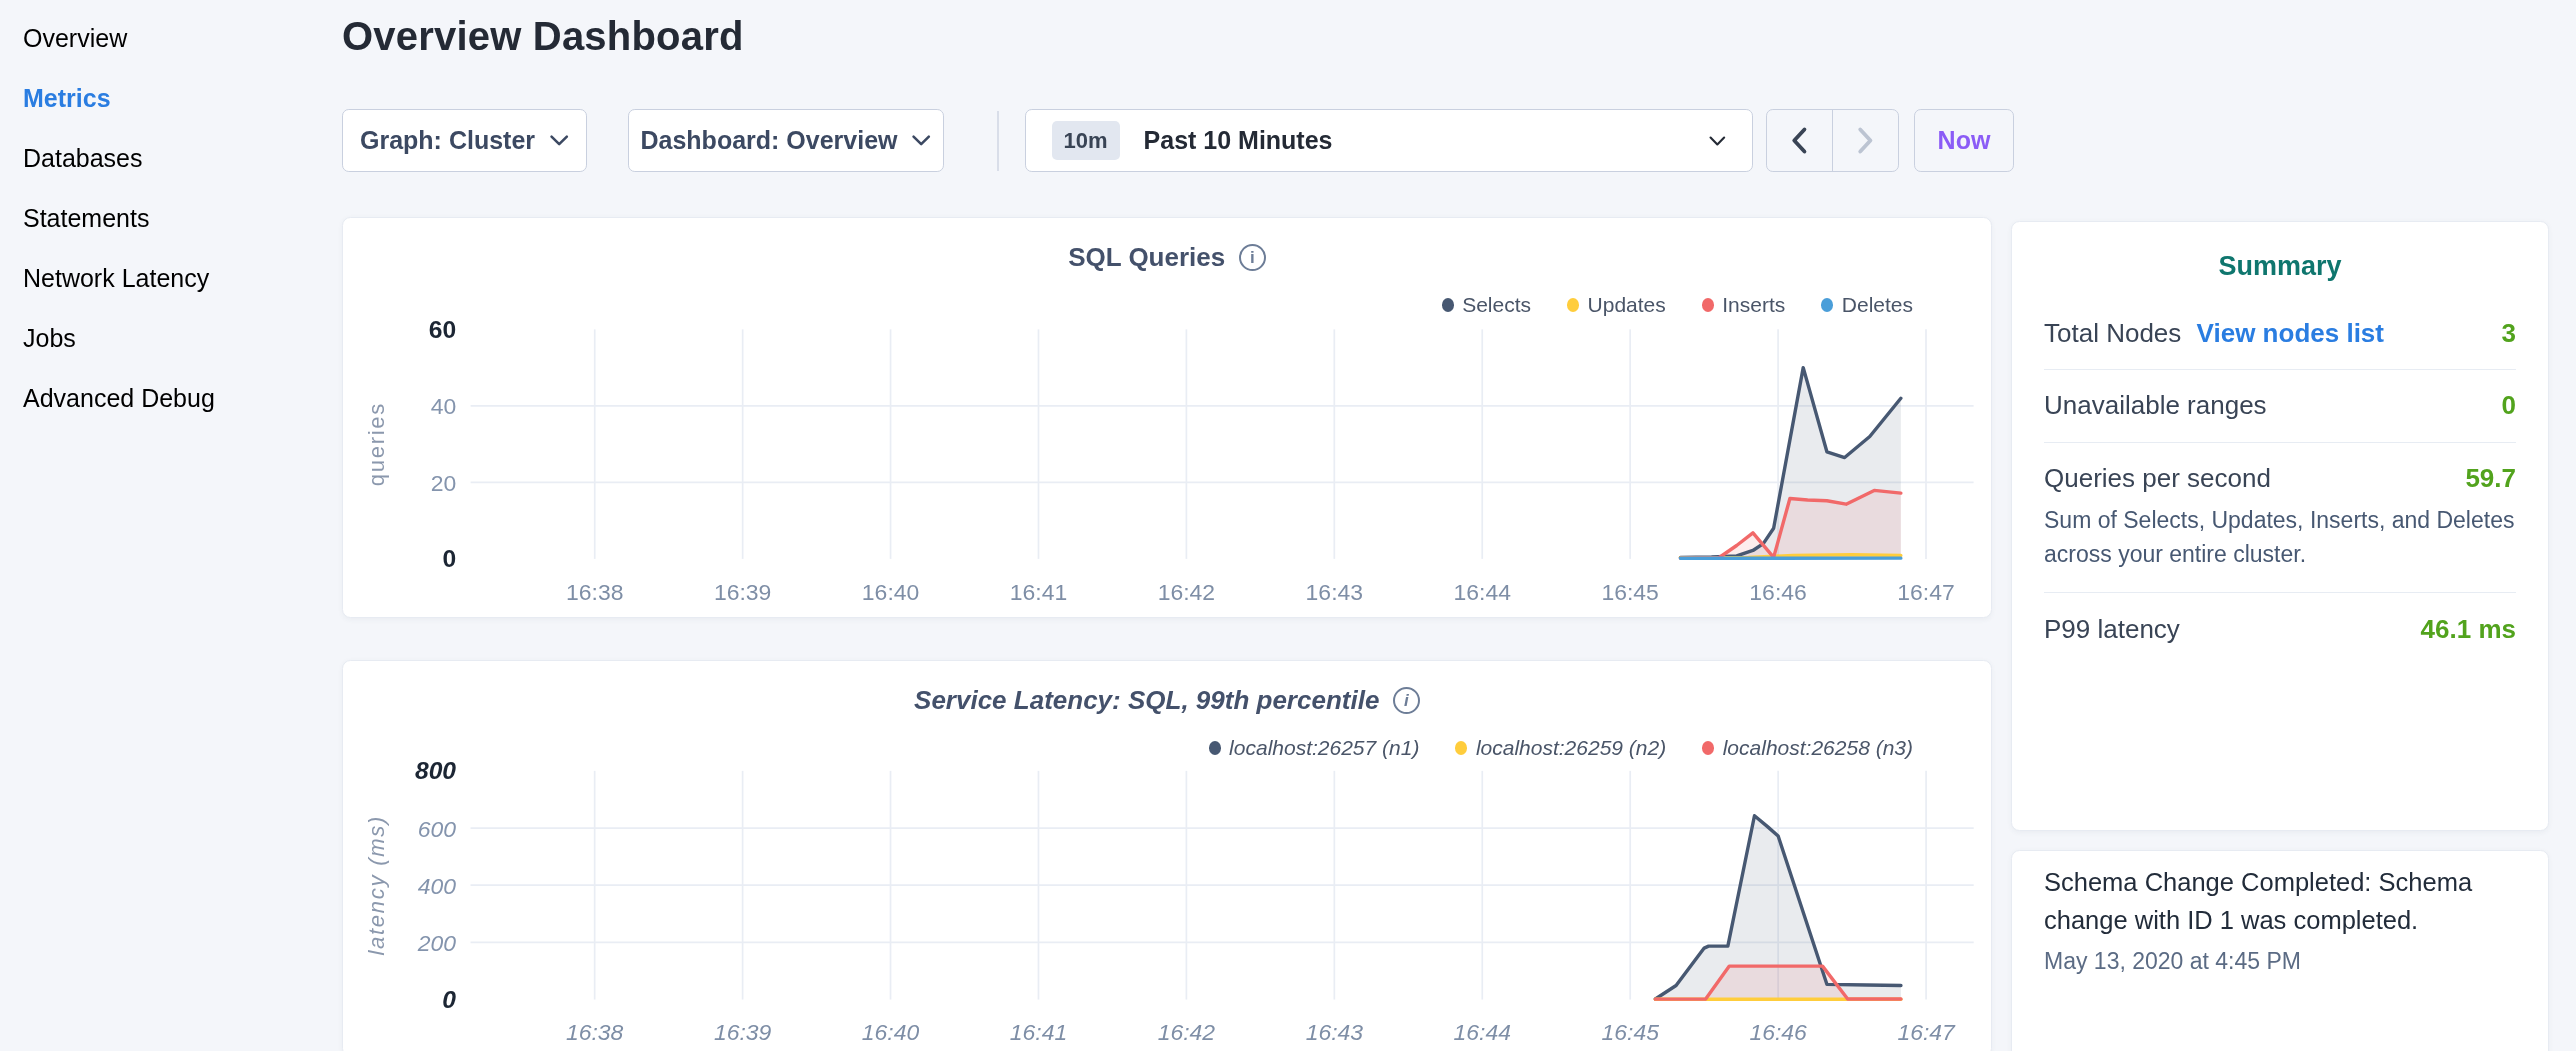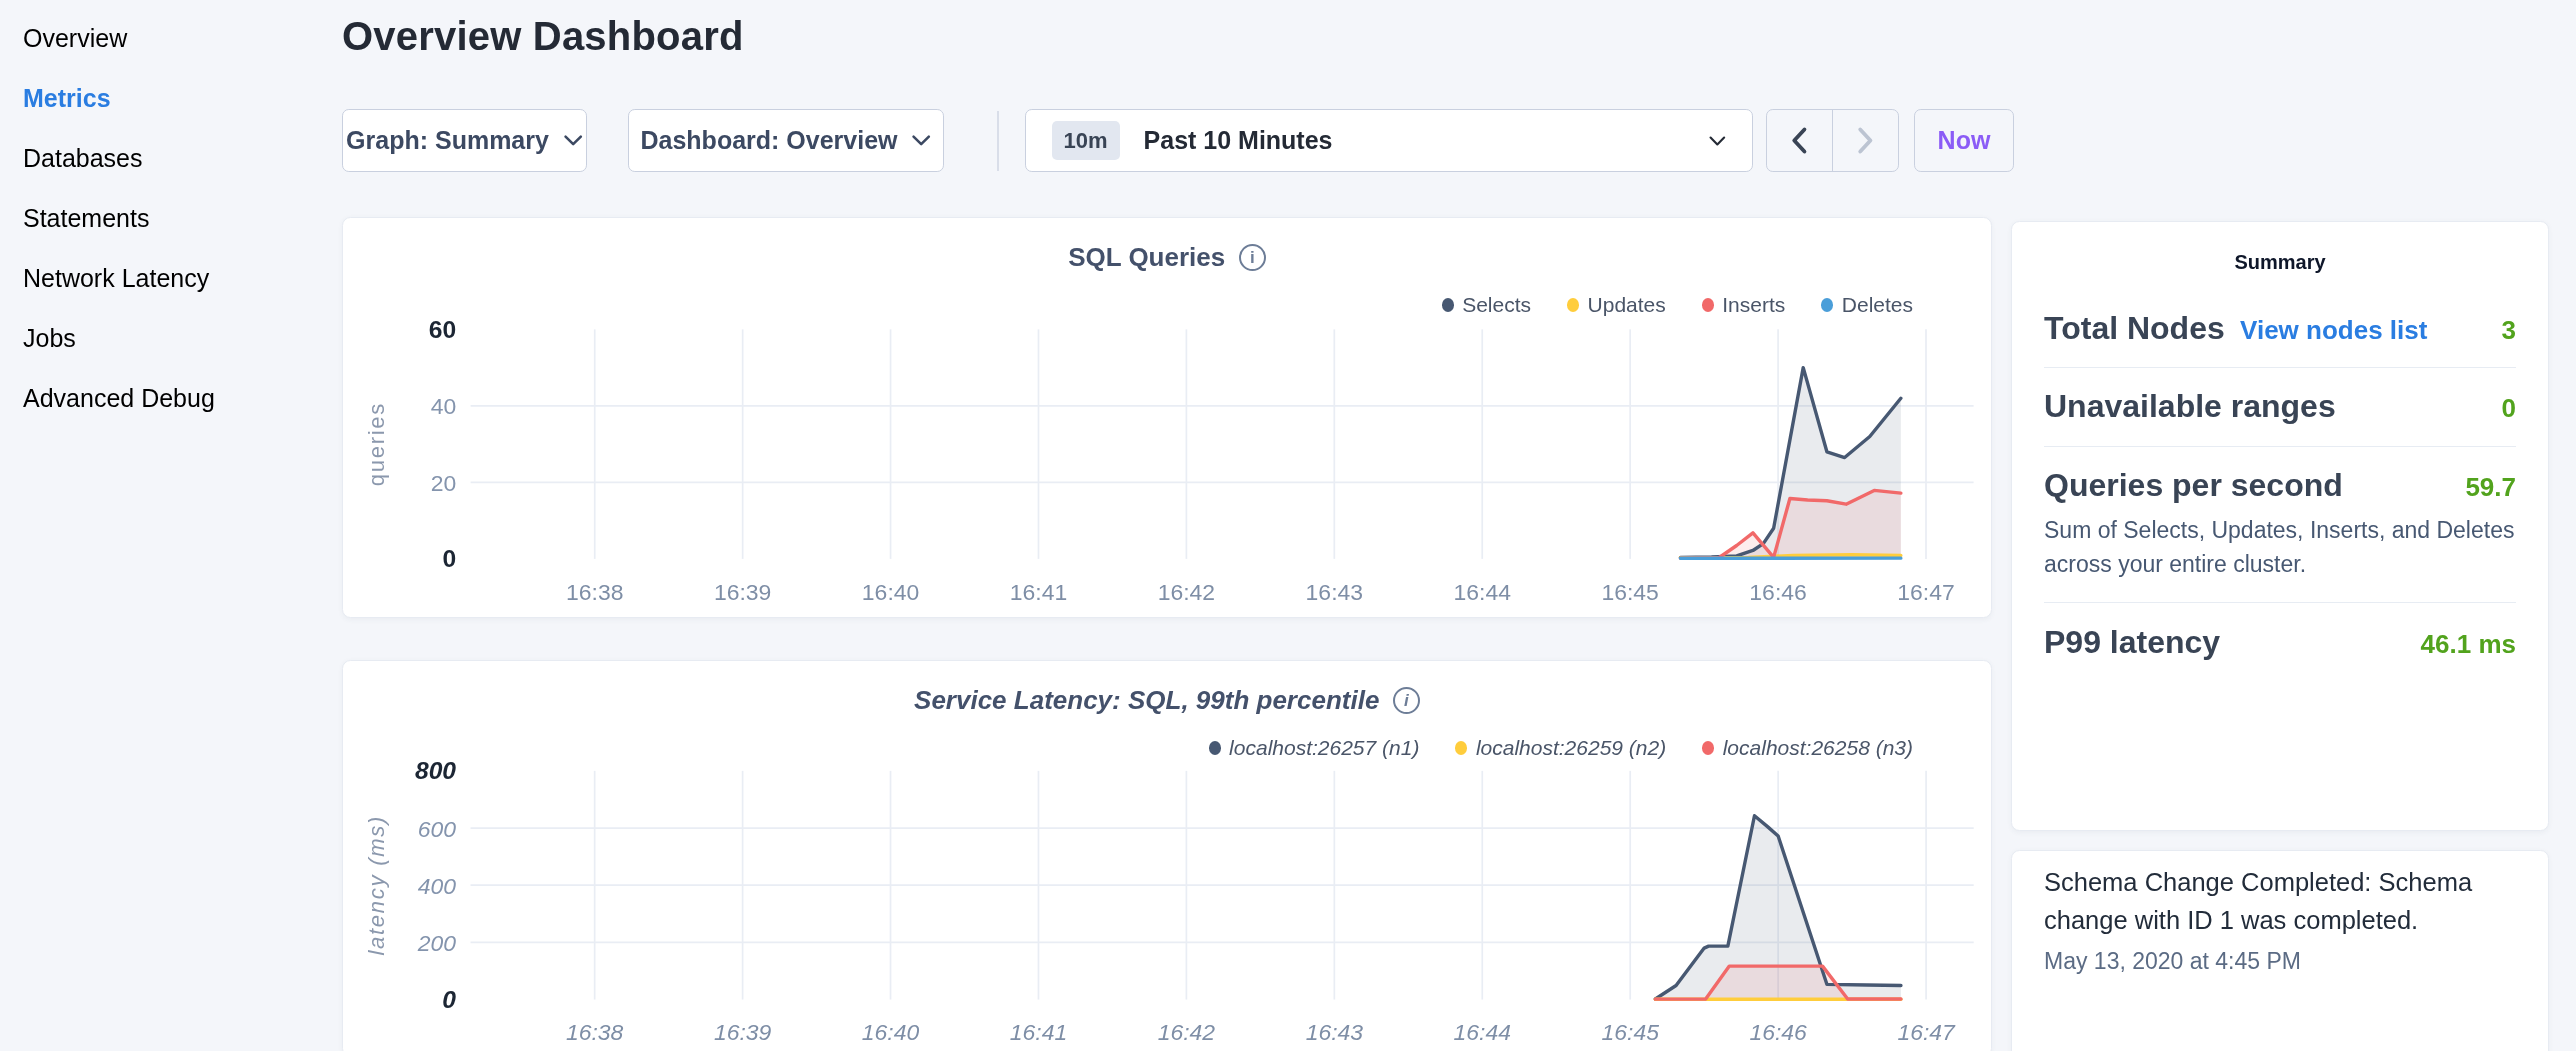--- a/index.html
+++ b/index.html
@@ -55,26 +55,26 @@
                display:flex; align-items:center; justify-content:center;
                font-size:17px; font-weight:600; color:#6d7d97; cursor:pointer; }
   .info-icon::after { content:"i"; }
   .legend { position:absolute; top:75px; right:78px; display:flex; gap:36px; z-index:2; }
   .legend-item { display:flex; align-items:center; gap:8.5px; cursor:pointer; }
   .legend-dot { width:12px; height:13.6px; border-radius:50%; }
   .legend-label { font-size:21px; color:#4a5568; }
   .chart-svg { position:absolute; left:0; top:0; }
 
   
-  .panel-header { padding-top:29px; text-align:center; font-size:20px; font-weight:700; color:#0f172a; }
+  .panel-header { padding-top:29px; text-align:center; font-size:27px; font-weight:700; color:#0f766e; }
   .stats { padding:15.3px 32px 0 32px; }
   .stat-row { padding:20.4px 0; border-bottom:1.7px solid #e7ecf3; }
   .stat-row:last-child { border-bottom:none; }
   .stat-head { display:flex; align-items:baseline; gap:15.3px; }
-  .stat-label { font-size:32px; font-weight:700; color:#394455; }
+  .stat-label { font-size:26px; font-weight:400; color:#394455; }
   .stat-link  { font-size:26px; font-weight:700; color:#2a7de1; text-decoration:none; cursor:pointer; }
   .stat-value { margin-left:auto; font-size:26px; font-weight:700; color:#52a31d; }
   .stat-desc  { margin-top:8.5px; font-size:23px; color:#475872; line-height:1.5; }
   .stat-link:empty, .stat-desc:empty { display:none; }
 
   
   .events-body { padding:12px 32px 0 32px; }
   .event-text { font-size:25.5px; color:#222c3a; line-height:1.5; }
   .event-time { margin-top:8.5px; font-size:23px; color:#5b6b84; }
 </style>
@@ -87,21 +87,21 @@
   <div class="nav-item">Databases</div>
   <div class="nav-item">Statements</div>
   <div class="nav-item">Network Latency</div>
   <div class="nav-item">Jobs</div>
   <div class="nav-item">Advanced Debug</div>
 </nav>
 
 <h1 class="page-title">Overview Dashboard</h1>
 
 <button class="ctl" id="dd-graph">
-  <span>Graph: Summary</span>
+  <span>Graph: Cluster</span>
   <svg class="chev" width="20.4" height="12.8" viewBox="0 0 24 15">
       <polyline points="3,3 12,12 21,3" fill="none" stroke="#3c4962" stroke-width="3" stroke-linecap="round" stroke-linejoin="round"></polyline>
     </svg>
 </button>
 
 <button class="ctl" id="dd-dashboard">
   <span>Dashboard: Overview</span>
   <svg class="chev" width="20.4" height="12.8" viewBox="0 0 24 15">
       <polyline points="3,3 12,12 21,3" fill="none" stroke="#3c4962" stroke-width="3" stroke-linecap="round" stroke-linejoin="round"></polyline>
     </svg>

